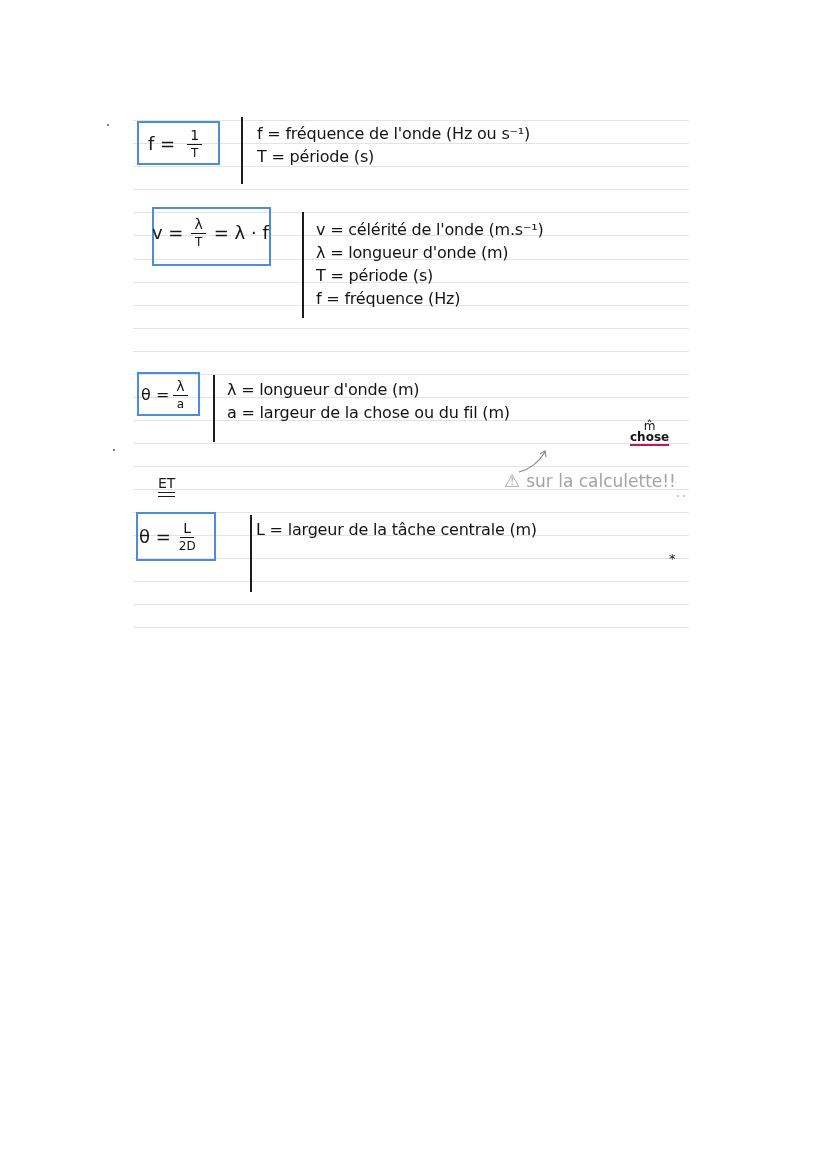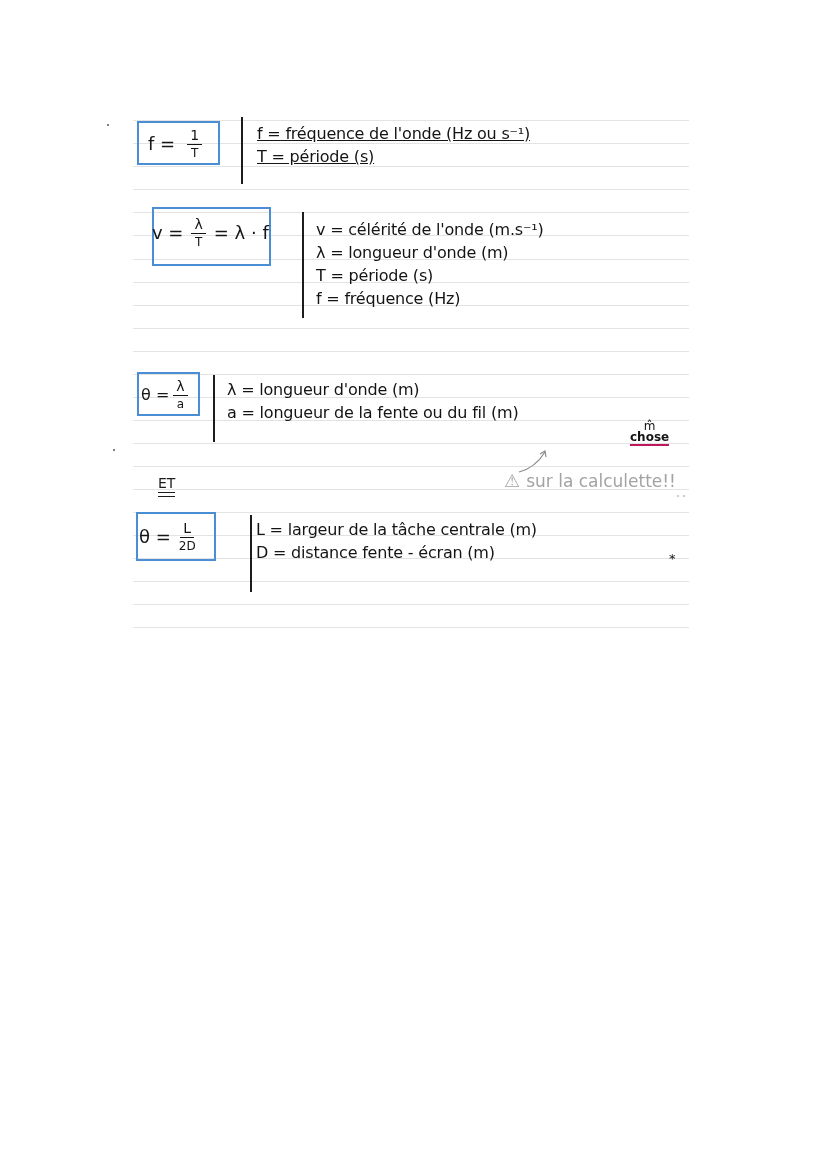--- a/index.html
+++ b/index.html
@@ -77,21 +77,21 @@
   <div>
     <div class="box" style="left:137px; top:121px; width:83px; height:44px;"></div>
     <div class="formula" style="left:148px; top:124px; height:38px;">
       <span>f =</span>
       <span class="frac" style="margin-left:4px;">
         <span class="num">1</span>
         <span class="den">T</span>
       </span>
     </div>
     <div class="vsep" style="left:241px; top:117px; height:67px;"></div>
-    <div class="legend" style="left:257px; top:122px;text-decoration:underline;">
+    <div class="legend" style="left:257px; top:122px;">
       <div class="legend-line">f = fréquence de l'onde (Hz ou s⁻¹)</div>
       <div class="legend-line">T = période (s)</div>
     </div>
   </div>
 
   <div>
     <div class="box" style="left:152px; top:207px; width:119px; height:59px;"></div>
     <div class="formula" style="left:152px; top:212px; height:40px;">
       <span>v =</span>
       <span class="frac">
@@ -114,21 +114,21 @@
     <div class="formula" style="left:141px; top:374px; height:40px; gap:4px;">
       <span style="font-size:16px;">θ =</span>
       <span class="frac">
         <span class="num">λ</span>
         <span class="den">a</span>
       </span>
     </div>
     <div class="vsep" style="left:213px; top:375px; height:67px;"></div>
     <div class="legend" style="left:227px; top:378px;">
       <div class="legend-line">λ = longueur d'onde (m)</div>
-      <div class="legend-line">a = longueur de la fente ou du fil (m)</div>
+      <div class="legend-line">a = largeur de la chose ou du fil (m)</div>
     </div>
     <div class="note-chose" style="left:630px; top:421px;">
       <div>m̂</div>
       <div class="underline">chose</div>
     </div>
 
     <svg style="position:absolute; left:515px; top:446px;" width="40" height="30">
       <path d="M4 26 Q 20 22 30 6" stroke="#8a8a8a" stroke-width="1.2" fill="none"></path>
       <path d="M25 8 L30 5 L31 11" stroke="#8a8a8a" stroke-width="1.2" fill="none"></path>
     </svg>
@@ -146,18 +146,17 @@
     <div class="formula" style="left:139px; top:514px; height:44px; gap:8px;">
       <span>θ =</span>
       <span class="frac">
         <span class="num">L</span>
         <span class="den">2D</span>
       </span>
     </div>
     <div class="vsep" style="left:250px; top:515px; height:77px;"></div>
     <div class="legend" style="left:256px; top:518px;">
       <div class="legend-line">L = largeur de la tâche centrale (m)</div>
-      <div class="legend-line">D = distance fente - écran (m)</div>
     </div>
     <div class="star" style="left:669px; top:551px;">*</div>
   </div>
 
 </div>
 
 </body></html>

